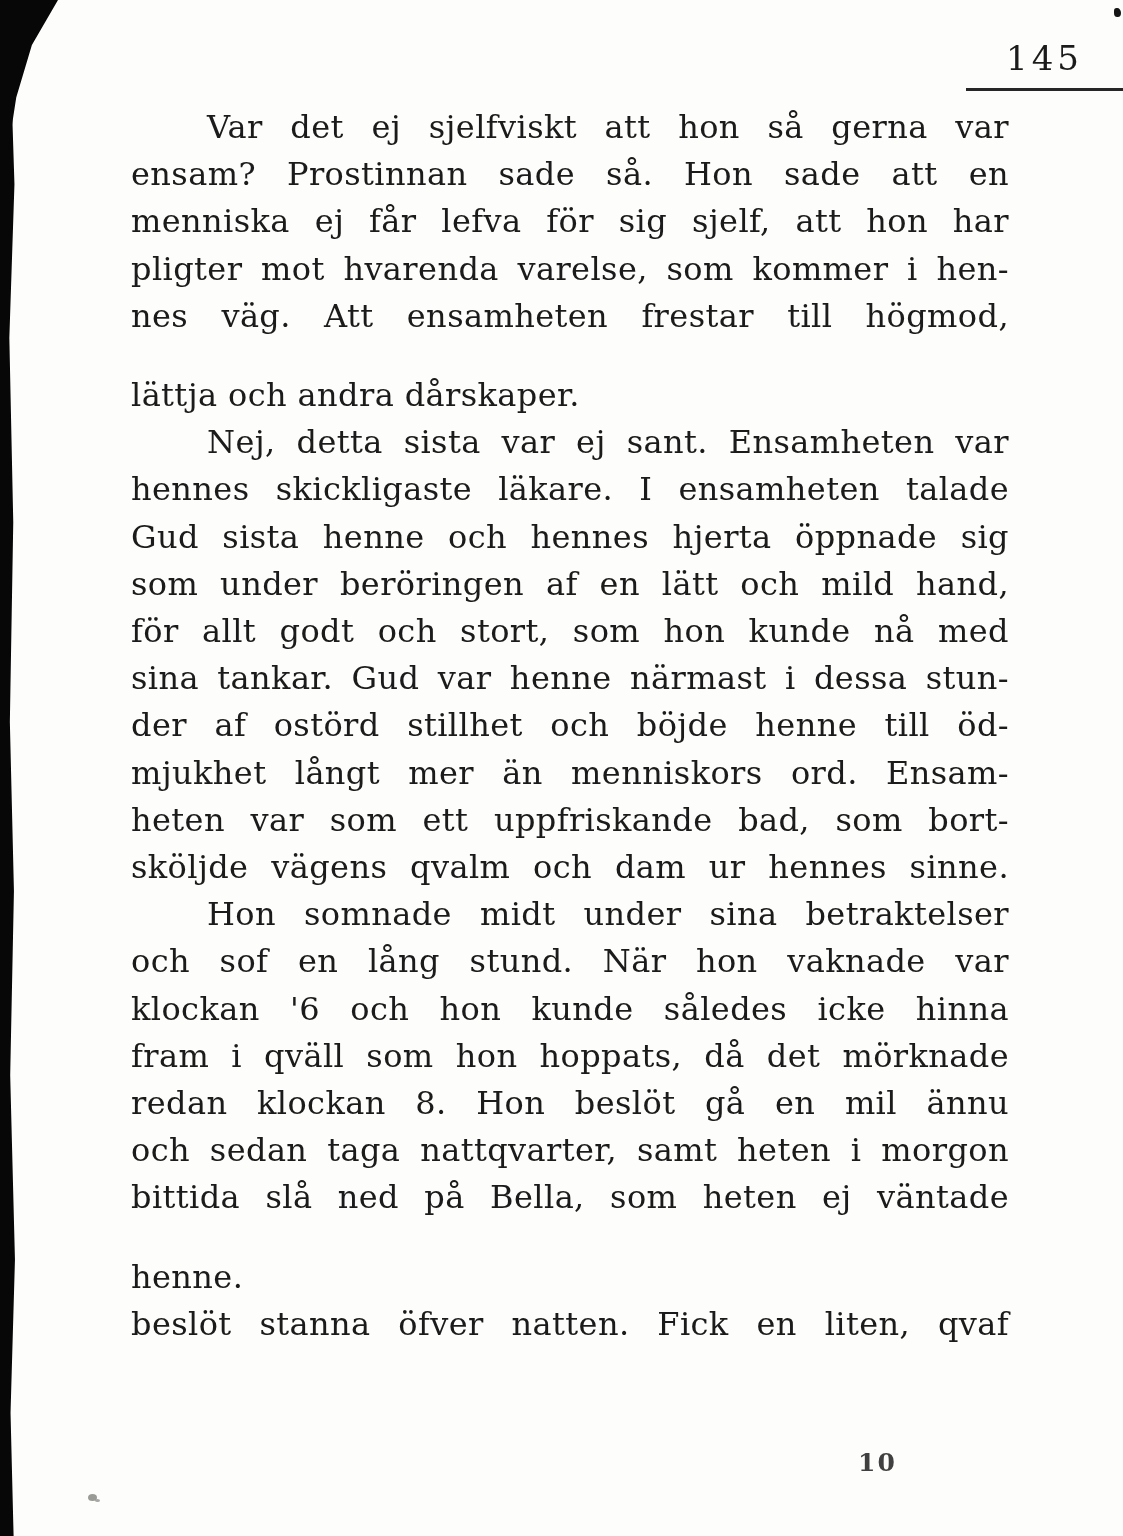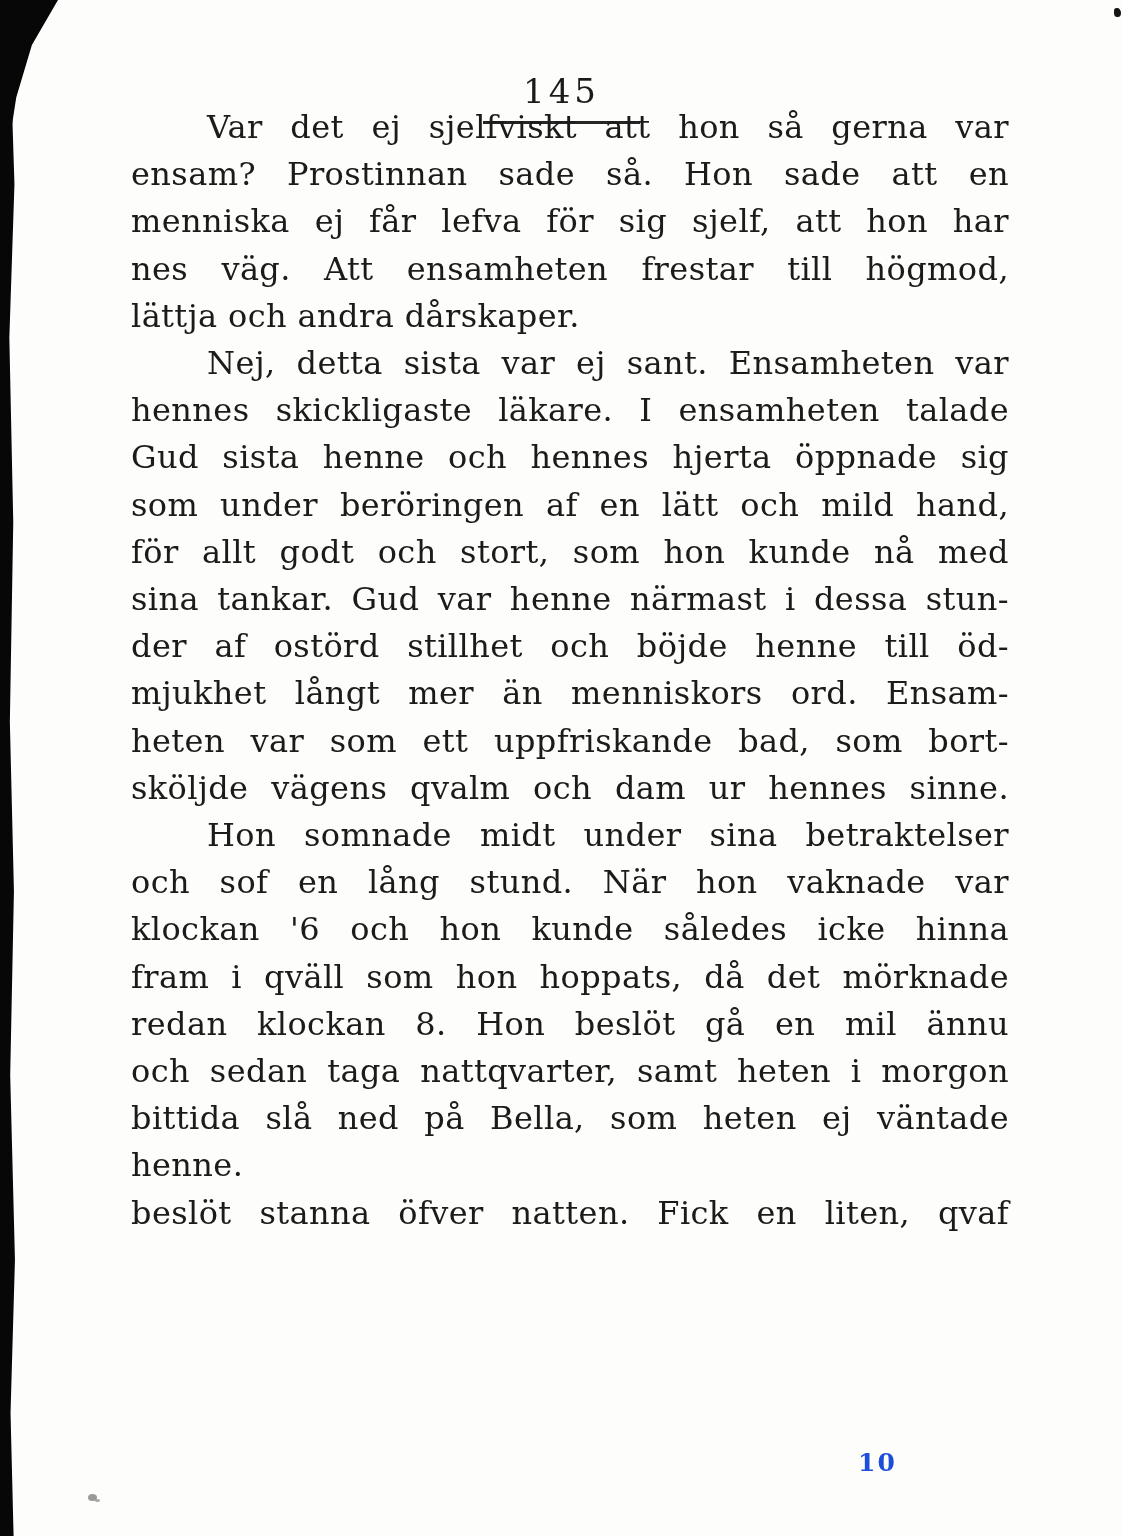--- a/index.html
+++ b/index.html
@@ -27,49 +27,48 @@
     background:#151515;border-radius:40% 60% 50% 50%;
   }
   .scan-speck-bl{
     position:absolute;left:88px;top:1494px;width:9px;height:7px;
     background:#9a9a97;border-radius:50%;
     box-shadow:5px 3px 0 -2px #a8a8a4;
   }
   
   .page-number-wrap{
     position:absolute;top:38px;left:0;right:0;
-    text-align:center;
-    margin-top:33px;
+    text-align:right;
   }
   .page-number{
     display:inline-block;
     font-size:34px;letter-spacing:4px;
     padding:0 40px 10px 40px;
     border-bottom:3px solid #262626;
   }
   
   .text-block{
     position:absolute;
     left:131px;right:114px;top:104px;
   }
   .line{
     font-size:32px;
     line-height:47.2px;
     text-align:justify;
     text-align-last:justify;
     letter-spacing:0.4px;
   }
-  .line.short{text-align-last:left;}
+  .line.short{text-align-last:left;margin-top:32px;}
   .line.indent{padding-left:76px;}
   
   .footer-mark{
     position:absolute;
     left:858px;top:1448px;
     font-size:25px;font-weight:700;letter-spacing:2px;
-    color:#1d4ed8;
+    color:#404040;
   }
 </style>
 </head>
 <body>
 
 <div id="page">
 
   <div class="scan-strip"></div>
   <div class="scan-wedge"></div>
   <div class="scan-speck-tr"></div>
@@ -77,20 +76,21 @@
 
   <div class="page-number-wrap">
     <span class="page-number">145</span>
   </div>
 
   <div class="text-block">
       <div class="paragraph">
         <div class="line indent">Var det ej sjelfviskt att hon så gerna var</div>
         <div class="line">ensam? Prostinnan sade så. Hon sade att en</div>
         <div class="line">menniska ej får lefva för sig sjelf, att hon har</div>
+        <div class="line">pligter mot hvarenda varelse, som kommer i hen-</div>
         <div class="line">nes väg. Att ensamheten frestar till högmod,</div>
         <div class="line short">lättja och andra dårskaper.</div>
       </div>
       <div class="paragraph">
         <div class="line indent">Nej, detta sista var ej sant. Ensamheten var</div>
         <div class="line">hennes skickligaste läkare. I ensamheten talade</div>
         <div class="line">Gud sista henne och hennes hjerta öppnade sig</div>
         <div class="line">som under beröringen af en lätt och mild hand,</div>
         <div class="line">för allt godt och stort, som hon kunde nå med</div>
         <div class="line">sina tankar. Gud var henne närmast i dessa stun-</div>

